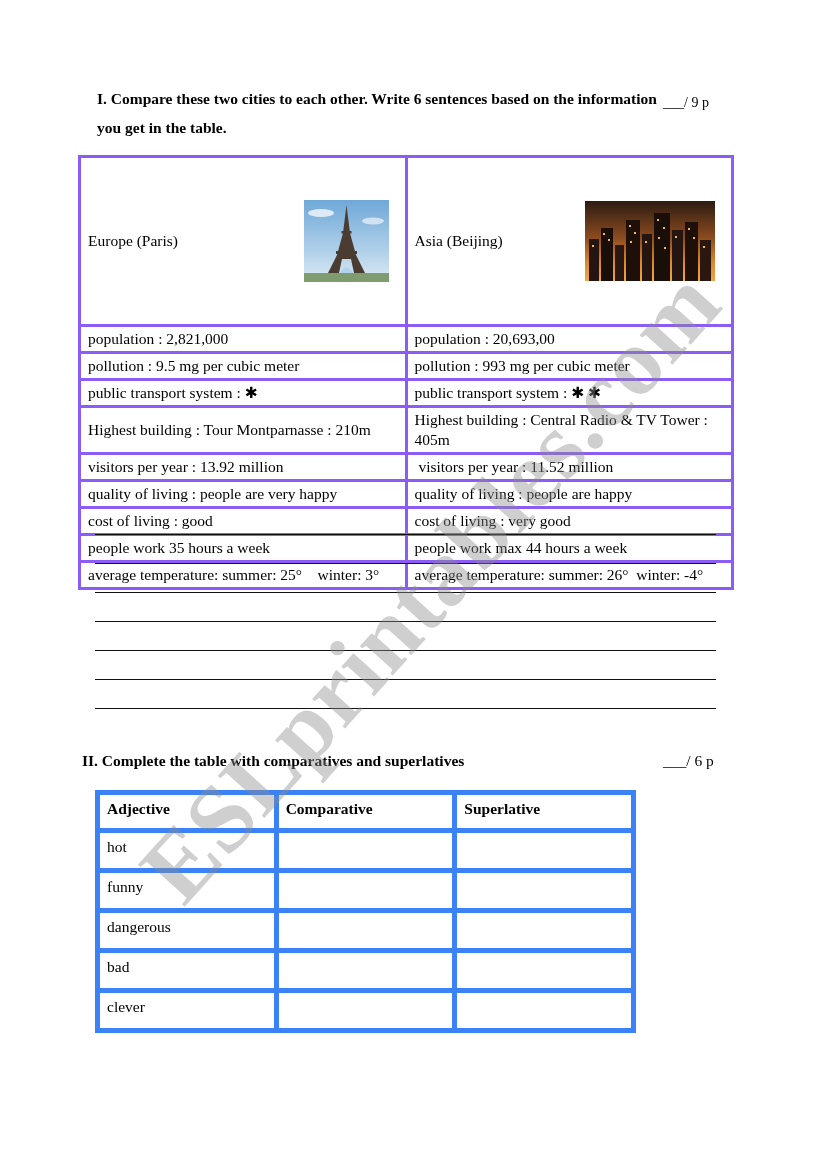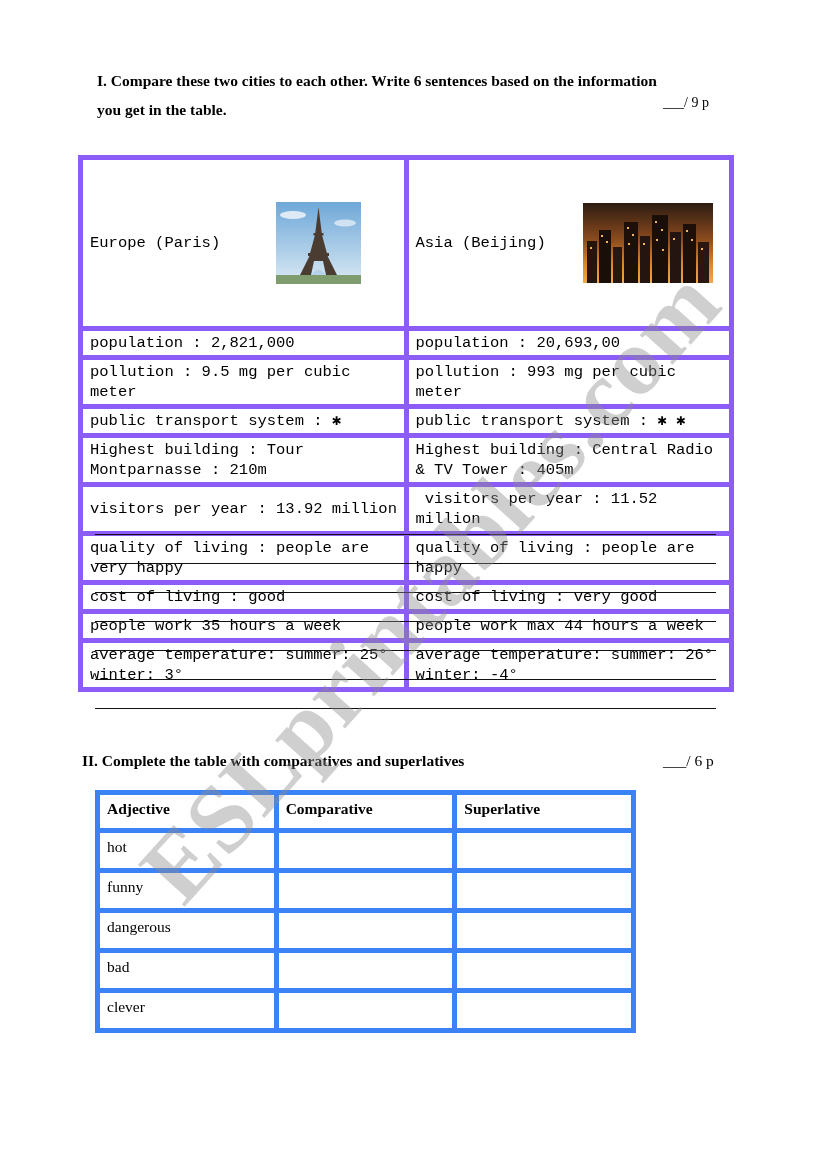--- a/index.html
+++ b/index.html
@@ -31,21 +31,21 @@
     letter-spacing: 1px;
     z-index: 5;
     pointer-events: none;
     white-space: nowrap;
   }
 
   
   .sec1-title {
     position: absolute;
     left: 97px;
-    top: 66px;
+    top: 84px;
     width: 610px;
     font-weight: bold;
     font-size: 15.5px;
     line-height: 29px;
   }
   .points-1 {
     position: absolute;
     left: 663px;
     top: 95px;
     font-size: 14px;
@@ -56,27 +56,26 @@
   .cmp-table {
     position: absolute;
     left: 78px;
     top: 155px;
     width: 656px;
     border-collapse: collapse;
     font-size: 15.5px;
     table-layout: fixed;
   }
   .cmp-table td {
-    border: 5px solid #8b5cf6;
+    border: 3px solid #8b5cf6;
     padding: 2px 6px 2px 7px;
     vertical-align: middle;
     white-space: pre-wrap;
     line-height: 20px;
     height: 22px;
-    font-family: Liberation Mono, monospace;
   }
   .cmp-table td.hdr {
     height: 88px;
     padding: 0 6px 0 7px;
   }
   .hdr-inner {
     display: flex;
     align-items: center;
     justify-content: space-between;
     height: 86px;

